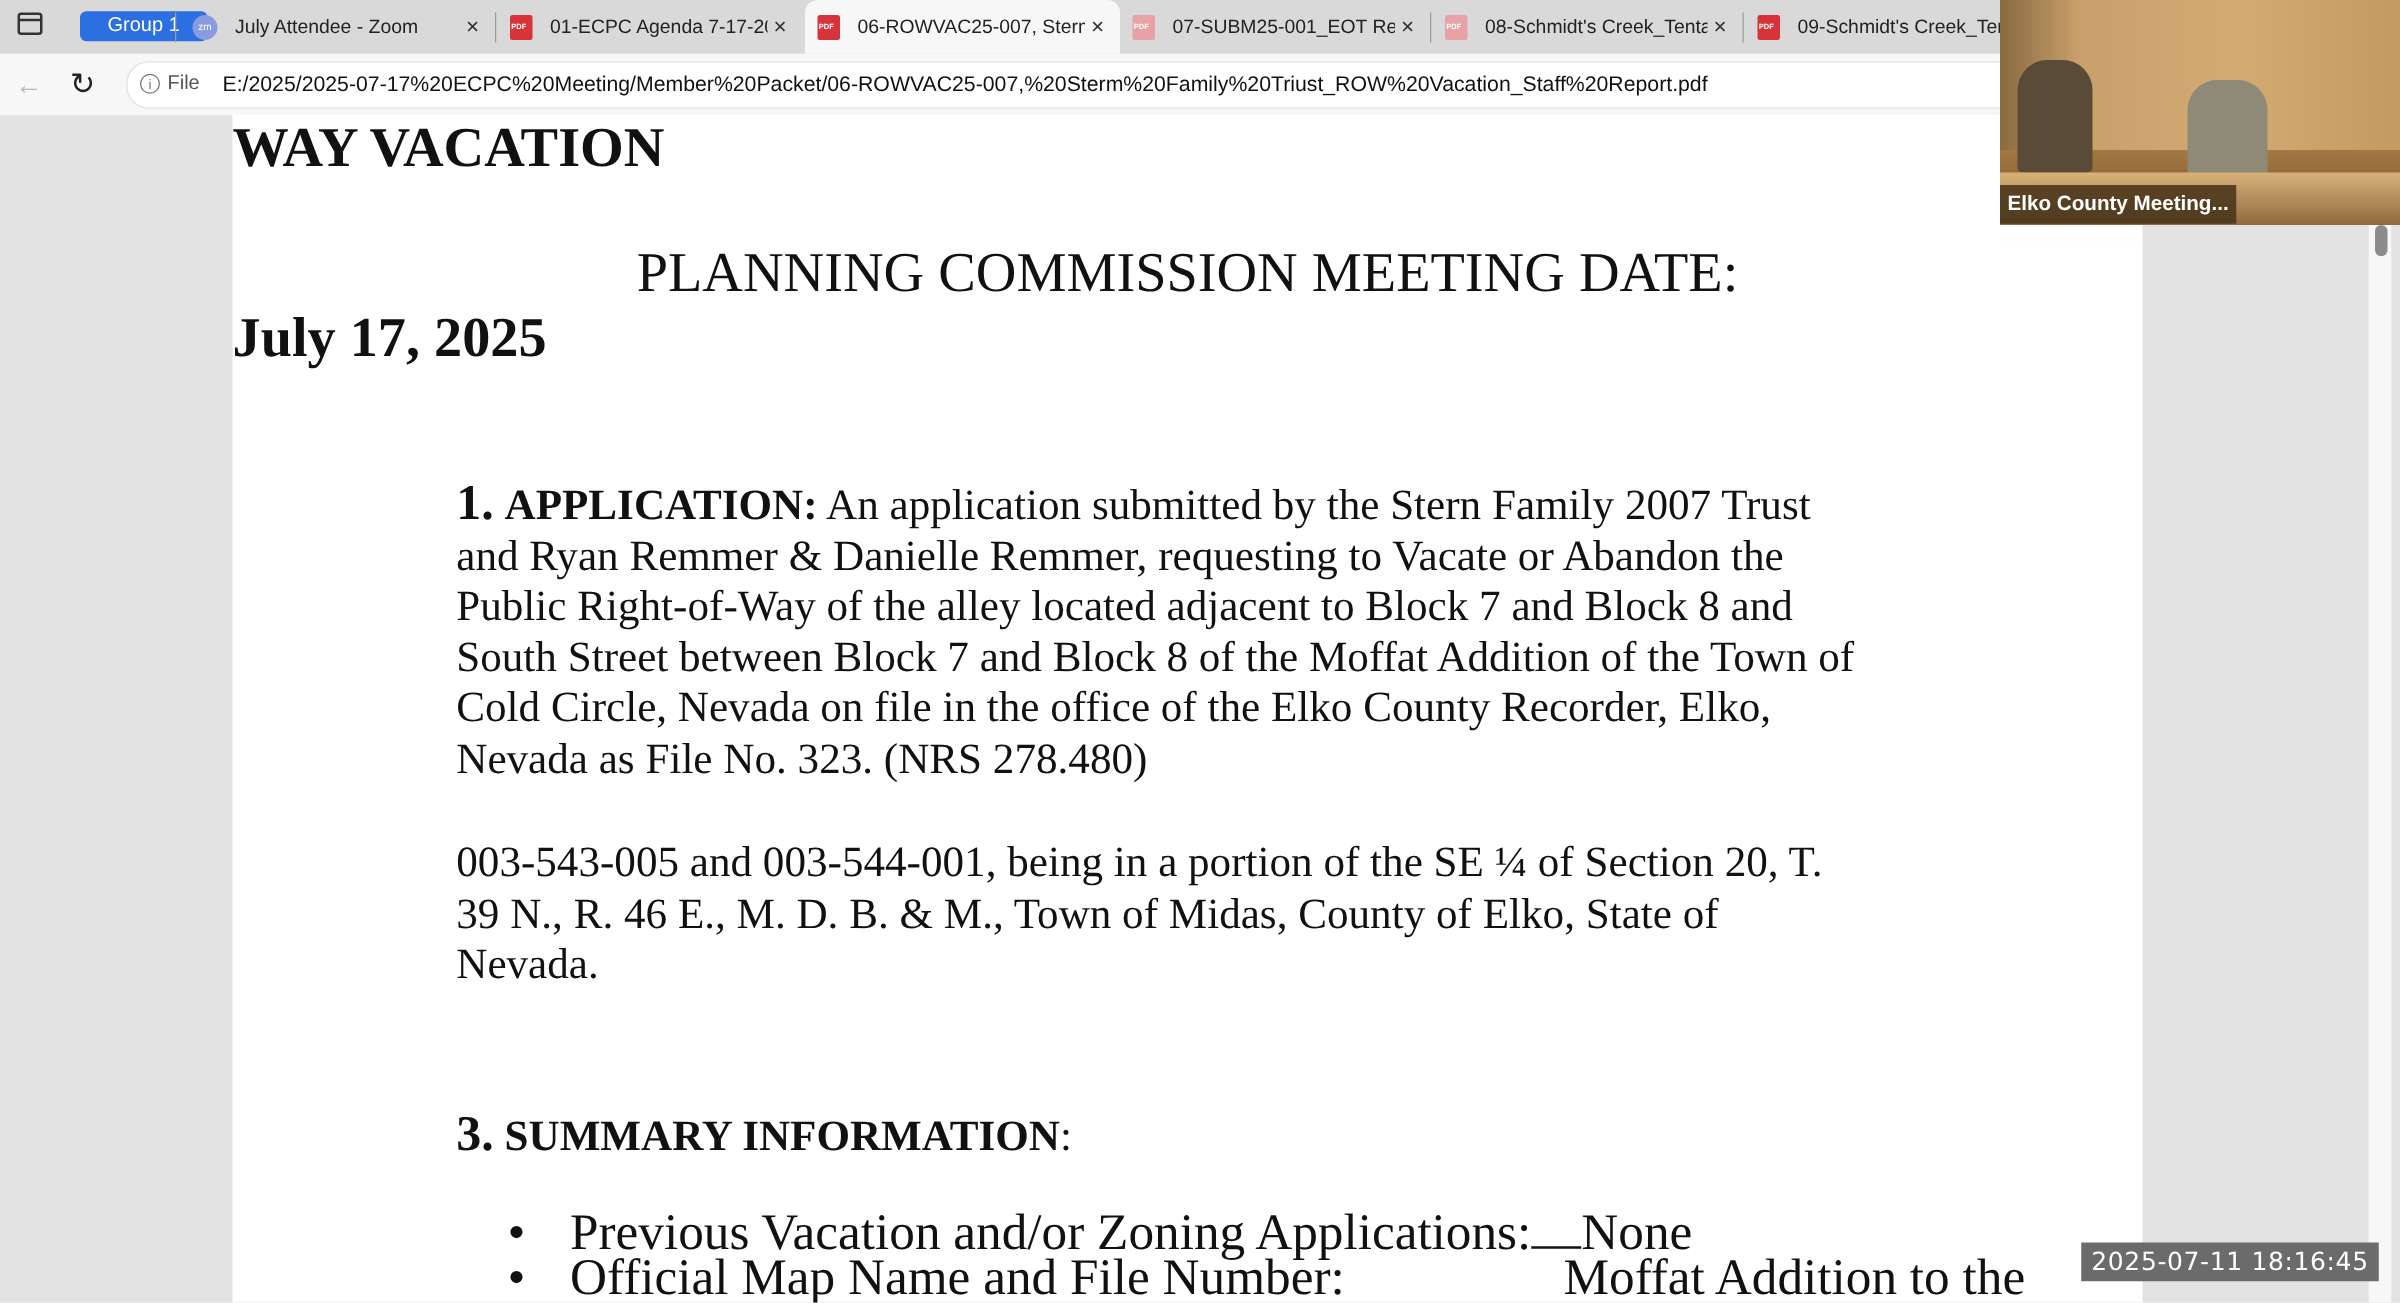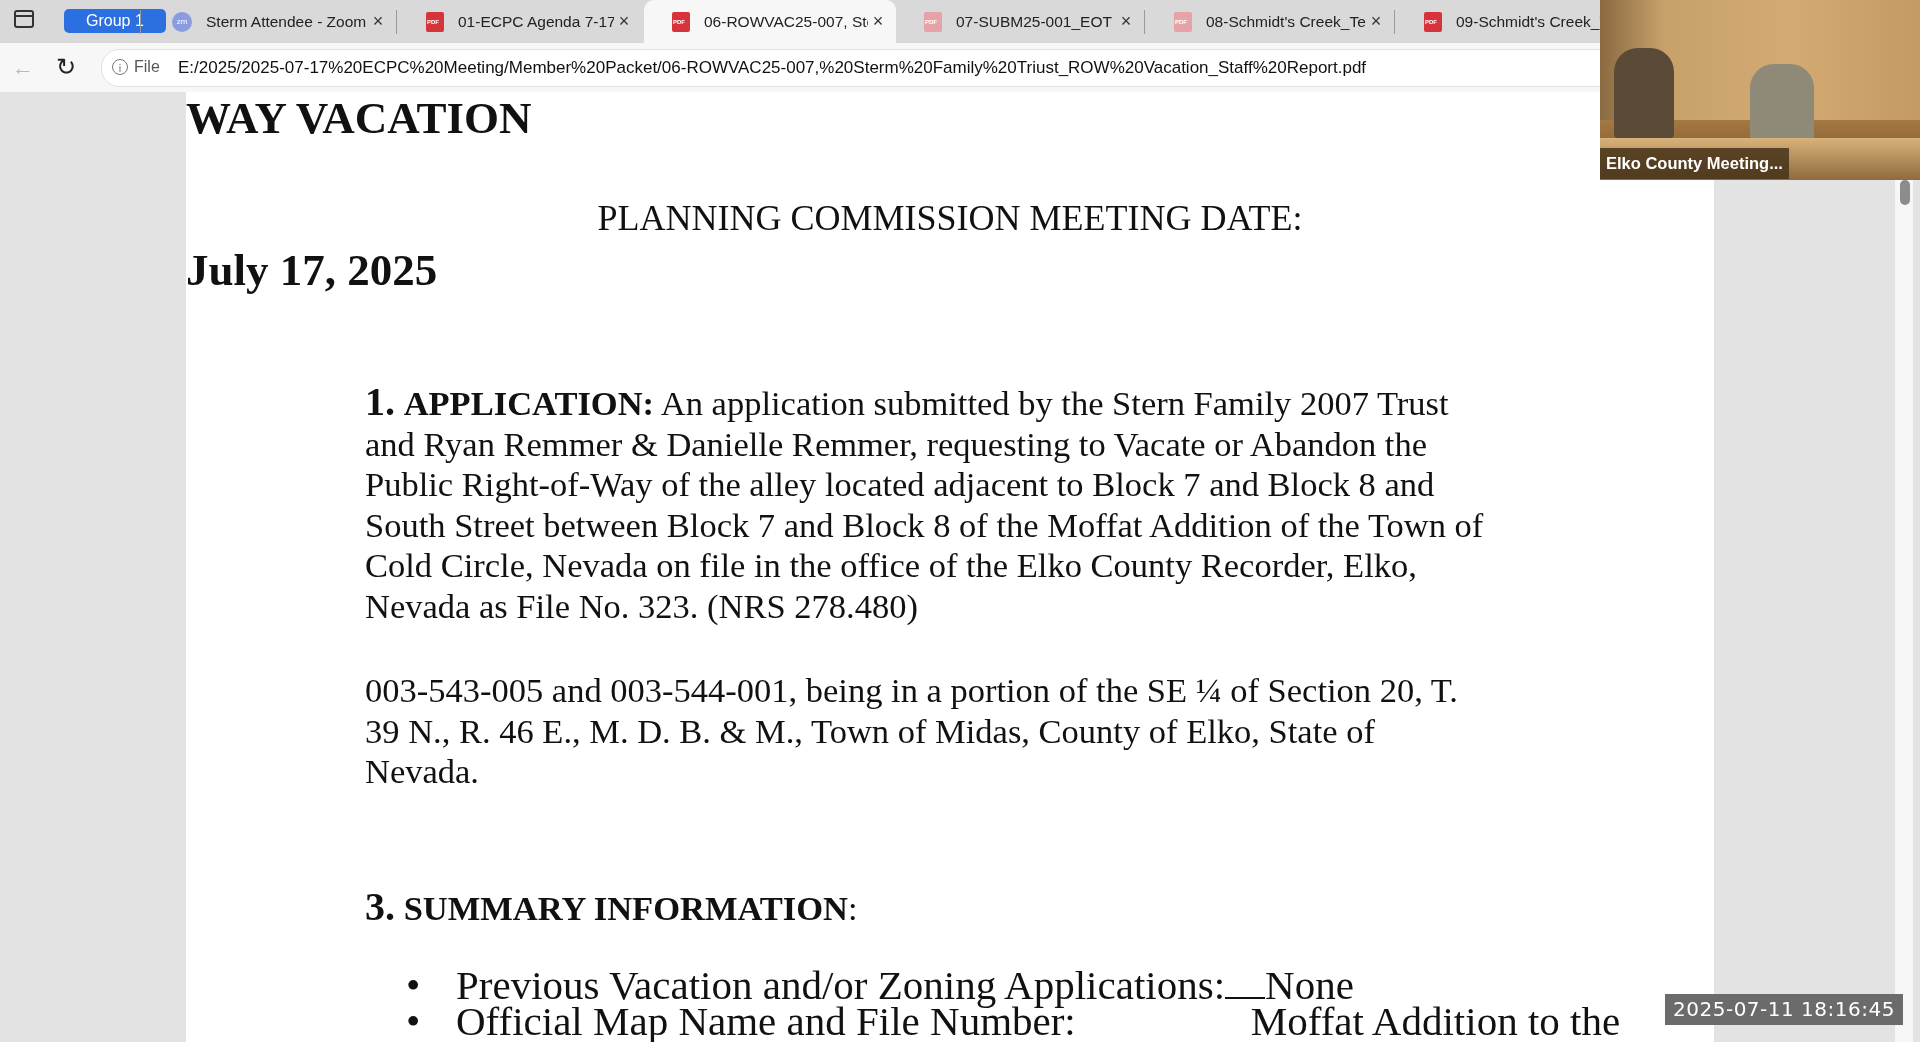--- a/index.html
+++ b/index.html
@@ -3,39 +3,39 @@
 <meta charset="utf-8">
 <style>
   html, body { margin:0; padding:0; }
   body { width:1920px; height:1042px; overflow:hidden; position:relative; background:#e3e3e3; font-family:"Liberation Sans", sans-serif; }
   .tabbar { position:absolute; left:0; top:0; width:1920px; height:43px; background:#d9d9d9; }
   .tab-menu { position:absolute; left:14px; top:10px; width:20px; height:18px; border:2px solid #333; border-radius:3px; box-sizing:border-box; }
   .tab-menu::before { content:""; position:absolute; left:0; top:3px; width:16px; height:2px; background:#333; }
   .group-chip { position:absolute; left:64px; top:9px; height:24px; padding:0 22px; background:#2b6fe0; color:#fff; font-size:16px; line-height:24px; border-radius:5px; }
   .tab { position:absolute; top:0; height:43px; display:flex; align-items:center; font-size:15.5px; color:#222; box-sizing:border-box; }
   .tab.active { background:#f7f7f7; border-radius:10px 10px 0 0; }
-  .tab .fav { width:18px; height:20px; margin-right:14px; margin-left:28px; flex:none; }
+  .tab .fav { width:18px; height:20px; margin-right:14px; margin-left:10px; flex:none; }
   .tab .label { flex:1; white-space:nowrap; overflow:hidden; }
   .tab .close { width:20px; text-align:center; font-size:18px; color:#333; margin-right:8px; flex:none; }
   .sep { position:absolute; top:10px; width:1px; height:24px; background:#9a9a9a; }
   .fav-pdf { background:#d6333a; border-radius:2px; position:relative; }
   .fav-pdf::after { content:"PDF"; position:absolute; left:1px; top:7px; font-size:6px; color:#fff; font-weight:bold; }
   .fav-pdf.dim { background:#e6a2a7; }
   .fav-zm { width:20px !important; height:20px !important; border-radius:50%; background:#8b9be0; color:#fff; font-size:8px; text-align:center; line-height:20px; }
   .addrbar { position:absolute; left:0; top:43px; width:1600px; height:49px; background:#f7f7f7; border-bottom:1px solid #d8d8d8; }
   .nav-back { position:absolute; left:12px; top:12px; font-size:22px; color:#b8b8b8; }
   .nav-reload { position:absolute; left:56px; top:10px; font-size:24px; color:#222; }
   .omnibox { position:absolute; left:101px; top:6px; width:1500px; height:36px; background:#fff; border:1px solid #e1e1e1; border-radius:18px 0 0 18px; }
   .info-icon { position:absolute; left:10px; top:9px; width:16px; height:16px; border:1.5px solid #777; border-radius:50%; font-size:11px; color:#777; text-align:center; line-height:16px; box-sizing:border-box; }
   .file-chip { position:absolute; left:32px; top:8px; font-size:16px; color:#555; }
   .url { position:absolute; left:76px; top:8px; font-size:17px; color:#111; white-space:nowrap; }
   .viewer { position:absolute; left:0; top:92px; width:1920px; height:950px; background:#e3e3e3; }
   .page { position:absolute; left:186px; top:0; width:1528px; height:950px; background:#fff; font-family:"Liberation Serif", serif; color:#111; }
   .t-way { position:absolute; left:0; width:100%; top:0; text-align:left; font-weight:bold; font-size:45px; line-height:52px; }
-  .t-pcm { position:absolute; left:0; width:100%; top:100px; text-align:center; font-size:36px; line-height:52px; }
+  .t-pcm { position:absolute; left:0; width:100%; top:100px; text-align:center; font-size:45px; line-height:52px; }
   .t-date { position:absolute; left:0; width:100%; top:152px; font-weight:bold; font-size:45px; line-height:52px; }
   .sec { position:absolute; left:179px; width:1160px; font-size:34.5px; line-height:40.5px; }
   .sec .num { font-weight:bold; font-size:40px; }
   .sec .head { font-weight:bold; }
   .bullets { position:absolute; left:220px; top:875px; font-size:41px; line-height:36px; }
   .bullets .li { position:relative; padding-left:50px; white-space:nowrap; }
   .bullets .li::before { content:"\2022"; position:absolute; left:0; top:0; }
   .uline { display:inline-block; width:40px; border-bottom:2px solid #111; height:26px; vertical-align:baseline; }
   .gap { display:inline-block; width:175px; }
   .scroll-track { position:absolute; left:1895px; top:0; width:18px; height:950px; background:#f7f7f7; }
@@ -52,21 +52,21 @@
 </head>
 <body>
 
 <div class="tabbar">
   <div class="tab-menu"></div>
   <div class="group-chip">Group 1</div>
   <div class="sep" style="left:140px"></div>
 
   <div class="tab" style="left:144px;width:252px">
     <span class="fav fav-zm">zm</span>
-    <span class="label">Sterm Attendee - Zoom</span>
+    <span class="label">July Attendee - Zoom</span>
     <span class="close">×</span>
   </div>
   <div class="sep" style="left:396px"></div>
 
   <div class="tab" style="left:398px;width:244px">
     <span class="fav fav-pdf"></span>
     <span class="label">01-ECPC Agenda 7-17-202</span>
     <span class="close">×</span>
   </div>
 

